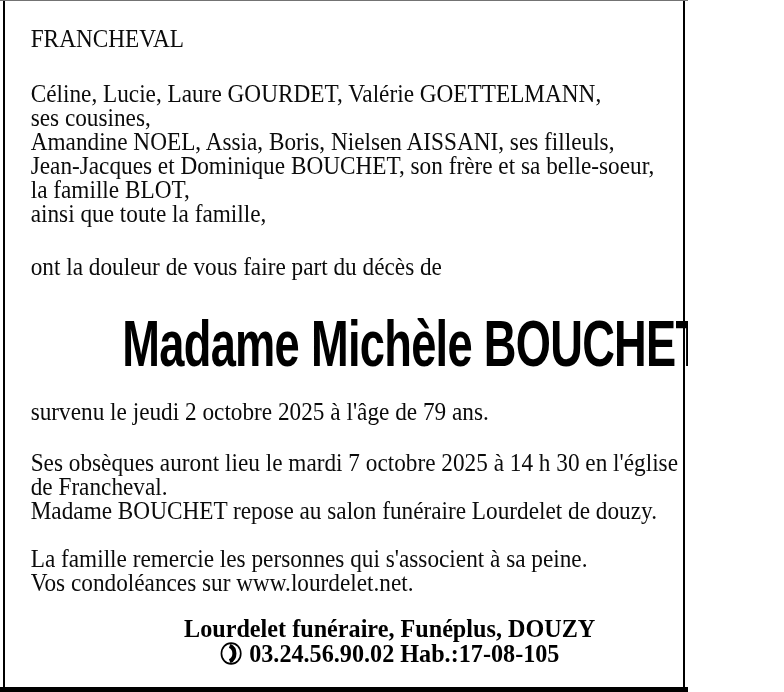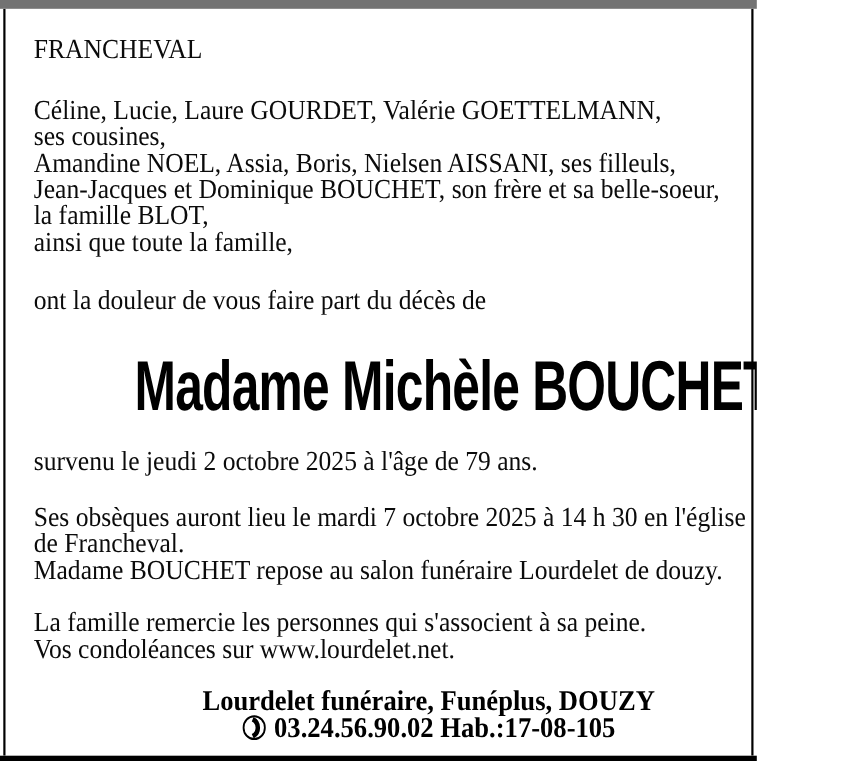--- a/index.html
+++ b/index.html
@@ -3,21 +3,21 @@
 <meta charset="utf-8">
 <style>
   html, body { margin: 0; padding: 0; background: #ffffff; }
 
   .sheet {
     position: relative;
     width: 688px;
     height: 692px;
     box-sizing: border-box;
     background: #ffffff;
-    border-top: 8px solid #737373;
+    border-top: 1px solid #737373;
     border-bottom: 5px solid #000;
     overflow: hidden;
   }
 
   .edge-left, .edge-right {
     position: absolute;
     top: 0; bottom: 0;
     width: 2px;
     background: #000;
   }

